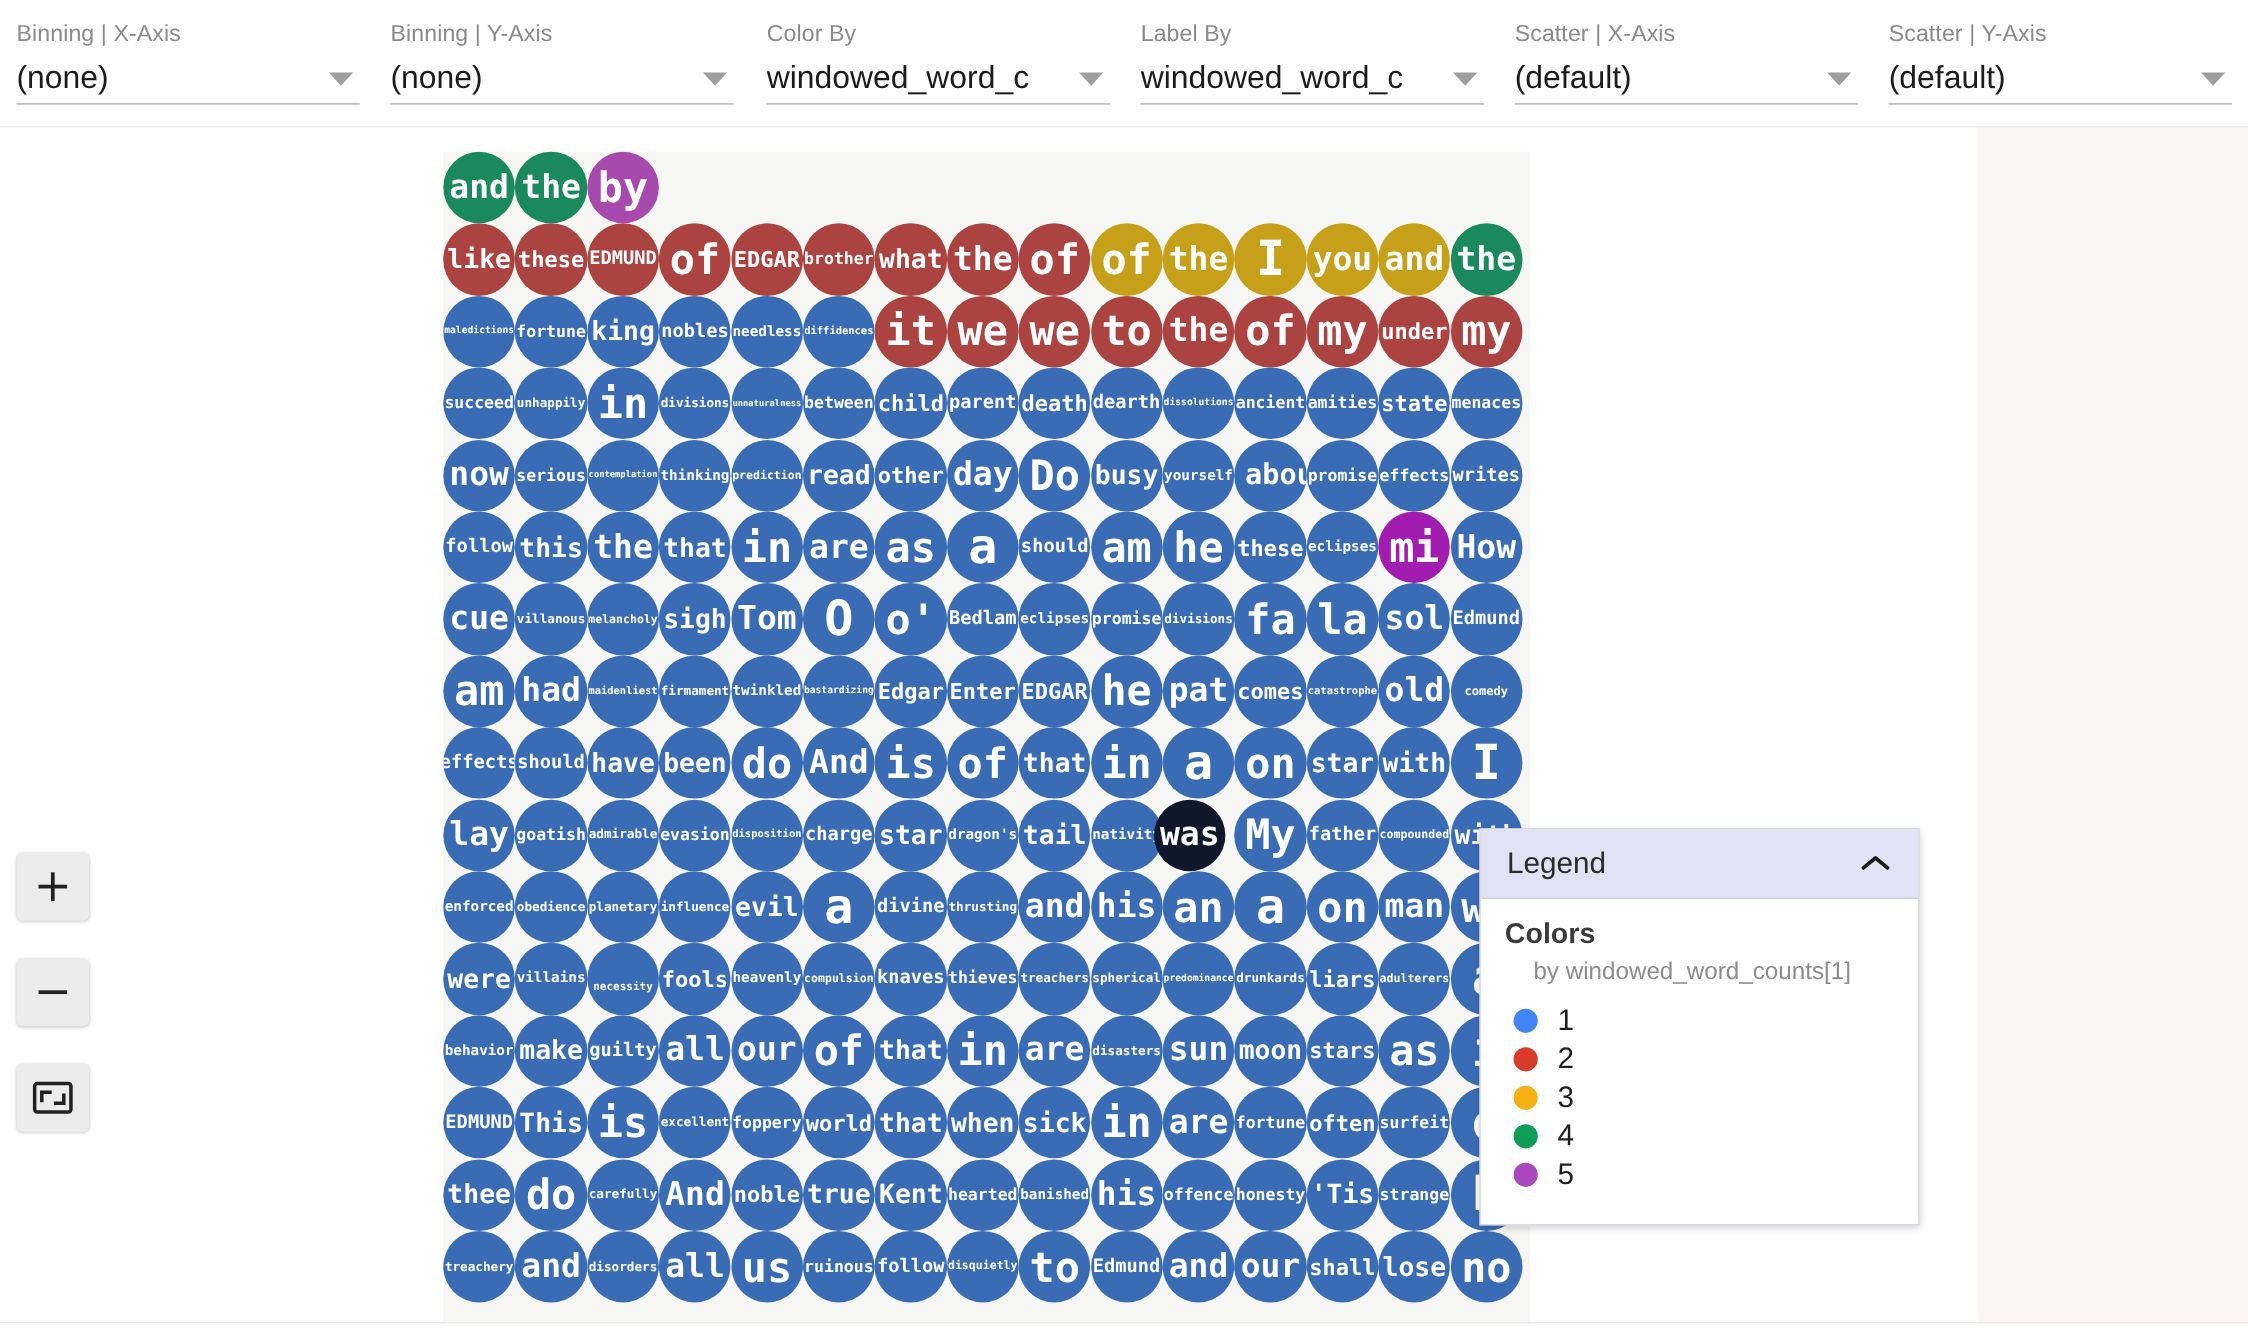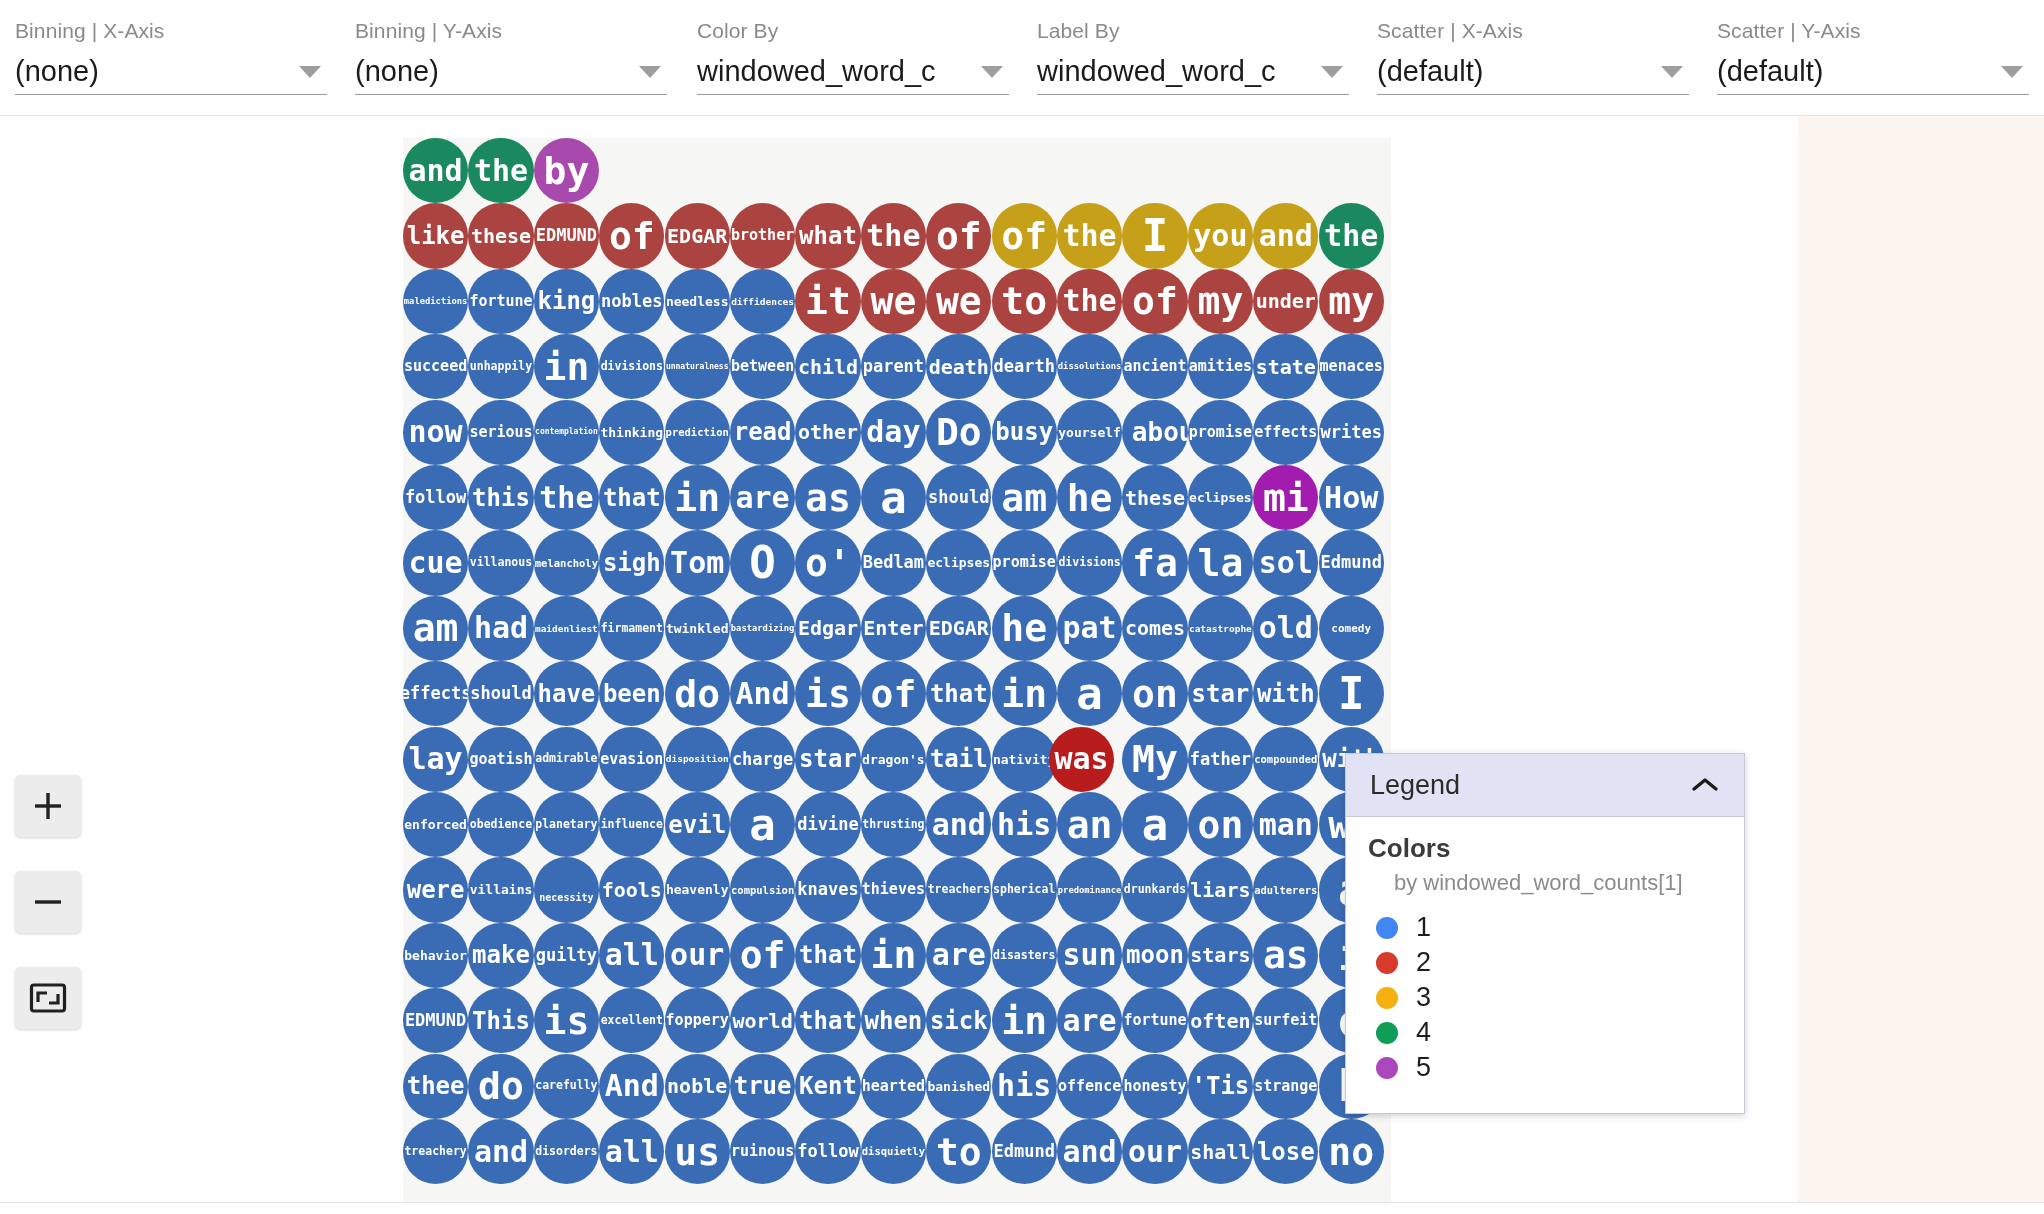--- a/index.html
+++ b/index.html
@@ -670,21 +670,21 @@
           </div>
           <div class="bubble" style="left: 457.8px; width: 65.2px; height: 65.2px; background: rgb(58, 108, 181);">
             <span style="font-size: 13px;">dragon's</span>
           </div>
           <div class="bubble" style="left: 523.2px; width: 65.2px; height: 65.2px; background: rgb(58, 108, 181);">
             <span style="font-size: 24px;">tail</span>
           </div>
           <div class="bubble" style="left: 588.6px; width: 65.2px; height: 65.2px; background: rgb(58, 108, 181);">
             <span style="font-size: 13px;">nativity</span>
           </div>
-          <div class="bubble" style="left: 646px; width: 65.2px; height: 65.2px; background: #b91c1c;">
+          <div class="bubble" style="left: 646px; width: 65.2px; height: 65.2px; background: #0f172a;">
             <span style="font-size: 30px;">was</span>
           </div>
           <div class="bubble" style="left: 719.4px; width: 65.2px; height: 65.2px; background: rgb(58, 108, 181);">
             <span style="font-size: 38px;">My</span>
           </div>
           <div class="bubble" style="left: 784.8px; width: 65.2px; height: 65.2px; background: rgb(58, 108, 181);">
             <span style="font-size: 17px;">father</span>
           </div>
           <div class="bubble" style="left: 850.2px; width: 65.2px; height: 65.2px; background: rgb(58, 108, 181);">
             <span style="font-size: 10.5px;">compounded</span>

